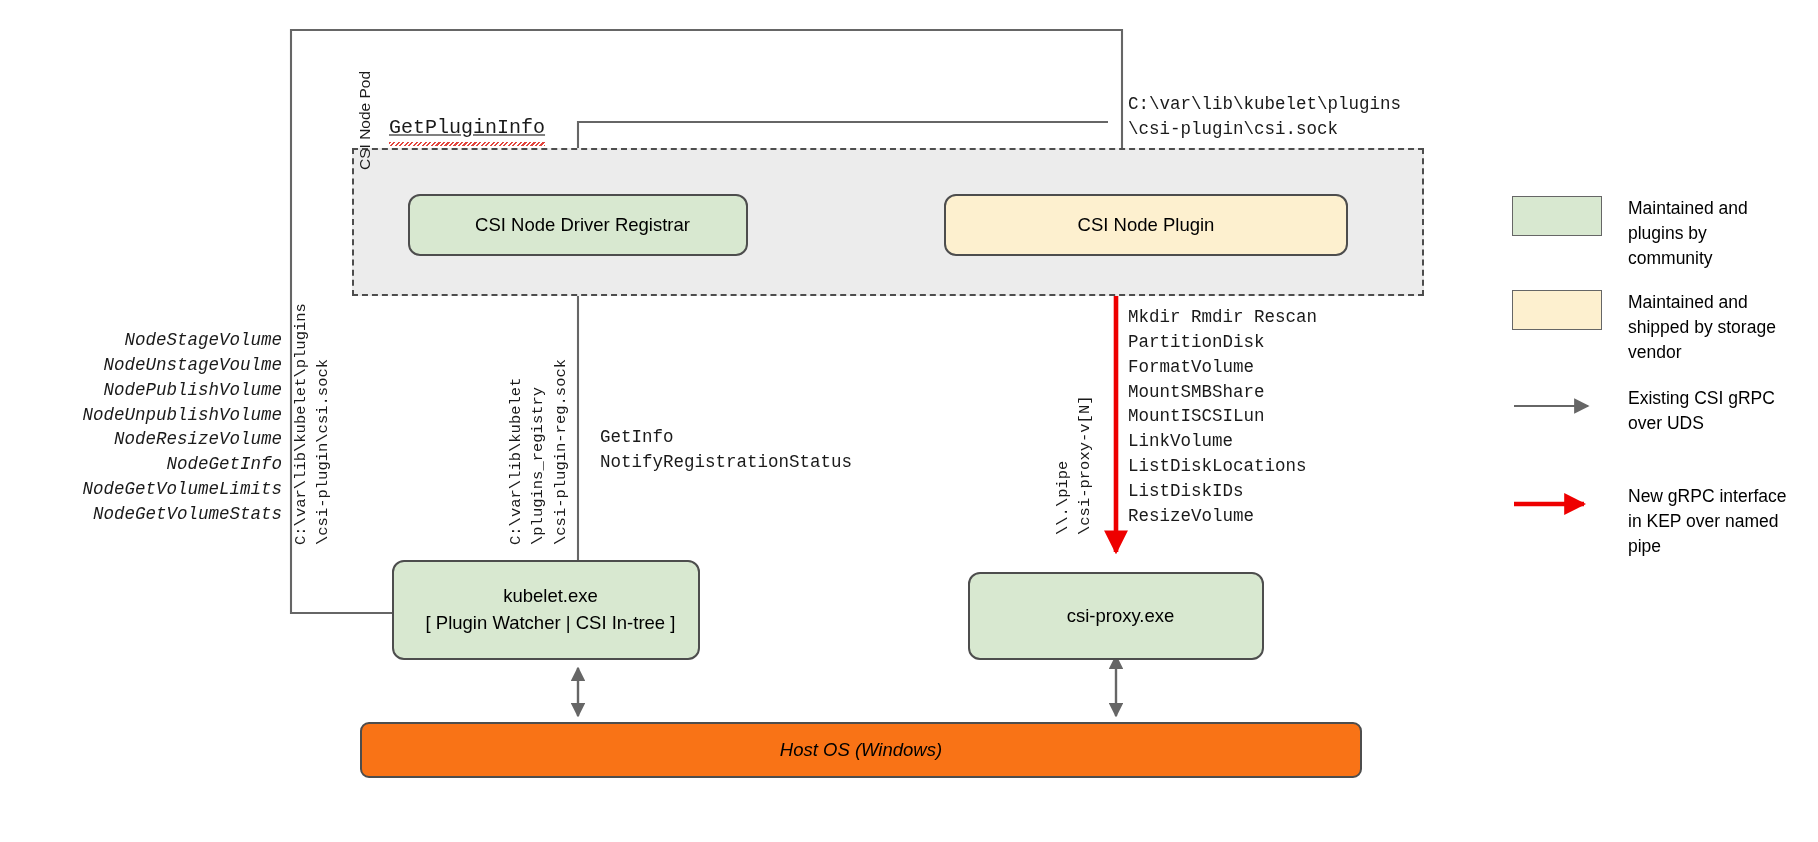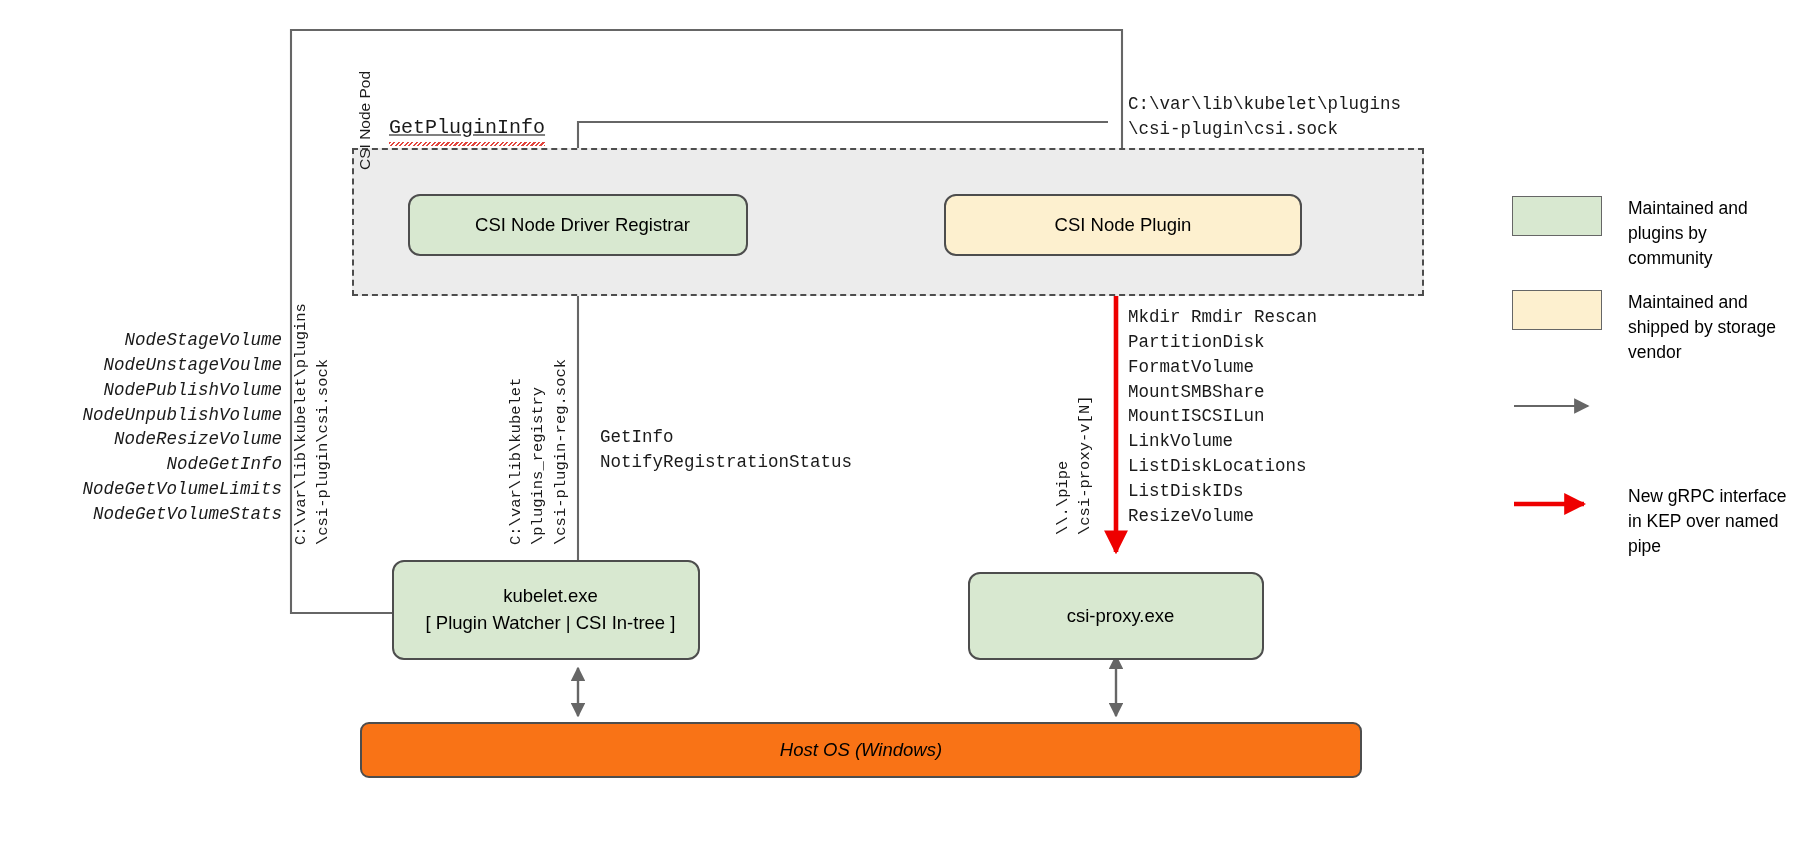--- a/index.html
+++ b/index.html
@@ -67,21 +67,21 @@
   }
   .node.green { background: #d8e8d0; padding-left: 9px; }
   .node.yellow { background: #fdf0cf; }
   .node.blue {
     background: #f97316;
     border-radius: 9px;
     font-style: italic;
   }
 
   #node-registrar { left: 408px; top: 194px; width: 340px; height: 62px; }
-  #node-plugin   { left: 944px; top: 194px; width: 358px; height: 62px; }
+  #node-plugin   { left: 944px; top: 194px; width: 404px; height: 62px; }
   #node-kubelet  { left: 392px; top: 560px; width: 308px; height: 100px; }
   #node-proxy    { left: 968px; top: 560px; width: 296px; height: 88px; margin-top: 12px; }
   #node-hostos   { left: 360px; top: 722px; width: 1002px; height: 56px; }
 
   
   .txt {
     position: absolute;
     color: #1a1a1a;
     white-space: pre;
   }
@@ -312,20 +312,21 @@
       <div class="legend-arrow">
         <svg width="90" height="40" viewBox="0 0 90 40">
           <defs>
             <marker id="lg-gray" viewBox="0 0 10 10" refX="9" refY="5" markerWidth="7" markerHeight="7" orient="auto-start-reverse">
               <path d="M 0 0 L 10 5 L 0 10 z" fill="#666666"></path>
             </marker>
           </defs>
           <path d="M 2 20 L 76 20" fill="none" stroke="#666666" stroke-width="2.2" marker-end="url(#lg-gray)"></path>
         </svg>
       </div>
+      <div class="legend-text">Existing CSI gRPC over UDS</div>
     </div>
 
     <div class="legend-row" id="legend-row-3">
       <div class="legend-arrow">
         <svg width="90" height="40" viewBox="0 0 90 40">
           <defs>
             <marker id="lg-red" viewBox="0 0 10 10" refX="9" refY="5" markerWidth="5" markerHeight="5" orient="auto-start-reverse">
               <path d="M 0 0 L 10 5 L 0 10 z" fill="#ee0000"></path>
             </marker>
           </defs>

